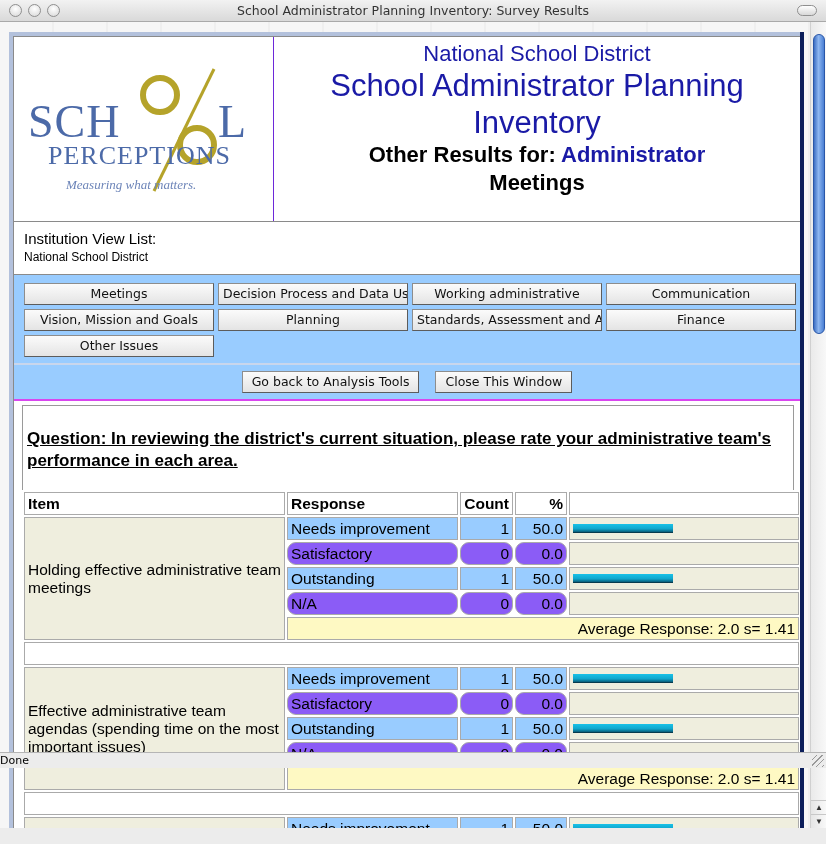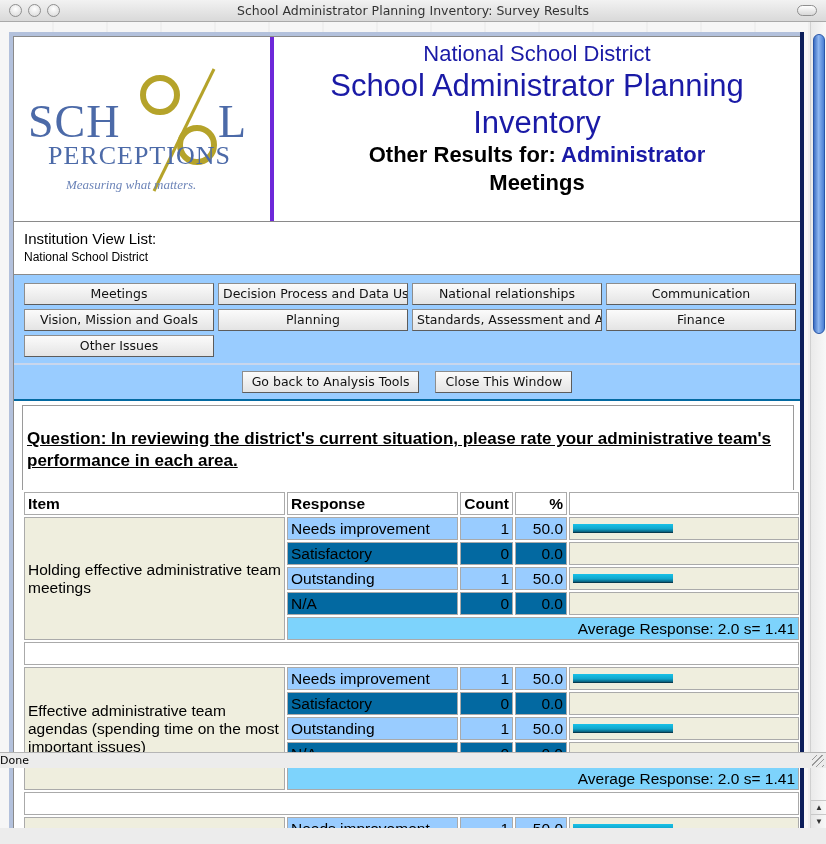--- a/index.html
+++ b/index.html
@@ -15,21 +15,21 @@
     background-image: repeating-linear-gradient(90deg, transparent 0 52px, #efefef 52px 54px); }
   .scrollbar { position: absolute; right: 0; top: 22px; width: 16px; height: 806px; background: linear-gradient(90deg, #eaeaea, #f8f8f8); border-left: 1px solid #d0d0d0; }
   .thumb { position: absolute; left: 2px; top: 12px; width: 12px; height: 300px; border-radius: 6px; background: linear-gradient(90deg, #3d6fc4, #8db6f0 45%, #4a7fd4); border: 1px solid #2a57a8; }
   .arrow-up, .arrow-down { position: absolute; left: 0; width: 16px; height: 14px; font-size: 8px; color: #333; text-align: center; line-height: 14px; background: linear-gradient(90deg,#e5e5e5,#fafafa); border-top: 1px solid #c8c8c8; }
   .arrow-up { bottom: 14px; } .arrow-down { bottom: 0; }
 
   .page { position: absolute; left: 9px; top: 10px; width: 795px; height: 800px; background: #b3c1dc; padding: 4px 0 0 4px; border-right: 4px solid #0b1d5a; }
   .inner { background: #fff; width: 787px; height: 796px; border-left: 1px solid #8a8a8a; border-top: 1px solid #8a8a8a; }
 
   .header { display: flex; height: 185px; border-bottom: 1px solid #8a8a8a; }
-  .logo-cell { width: 260px; border-right: 4px solid #6d28d9; position: relative; }
+  .logo-cell { width: 260px; border-right: 1px solid #6d28d9; position: relative; }
   .title-cell { flex: 1; text-align: center; padding-top: 4px; }
   .district { color: #1a1aa6; font-size: 22px; line-height: 26px; }
   .app-title { color: #1a1aa6; font-size: 31px; line-height: 37px; }
   .results-line { font-size: 22px; font-weight: bold; color: #000; line-height: 28px; }
   .results-line .role { color: #1a1aa6; }
   .printer-line { font-size: 14px; font-weight: bold; color: #000; line-height: 18px; }
   .printer-line a { color: #1a1aa6; text-decoration: underline; }
 
   .logo-school { position: absolute; left: 14px; top: 58px; font-family: "Liberation Serif", serif; font-size: 46px; color: #4c6aa8; letter-spacing: 1px; }
   .logo-school .l { position: absolute; left: 190px; top: 0; }
@@ -38,38 +38,38 @@
   .logo-pct { position: absolute; left: 126px; top: 28px; }
 
   .inst { padding: 8px 0 0 10px; height: 53px; border-bottom: 1px solid #8a8a8a; }
   .inst-label { font-size: 15px; font-weight: normal; line-height: 18px; }
   .inst-value { font-size: 12px; line-height: 18px; }
 
   .nav { background: #99ccff; padding: 8px 0 6px 10px; height: 90px; border-bottom: 2px solid #c9d6ec; }
   .nav-grid { display: grid; grid-template-columns: repeat(4, 190px); column-gap: 4px; row-gap: 4px; }
   .btn { height: 22px; background: linear-gradient(#fbfbfb, #e4e4e4); border: 1px solid #8d8d8d; border-right-color: #5c5c5c; border-bottom-color: #5c5c5c; font-family: "DejaVu Sans", sans-serif; font-size: 12.5px; color: #111; text-align: center; line-height: 20px; white-space: nowrap; overflow: hidden; padding: 0 4px; cursor: pointer; }
   .btn.left { text-align: left; }
-  .action-bar { background: #99ccff; height: 36px; display: flex; justify-content: center; align-items: center; gap: 16px; border-bottom: 2px solid #0369a1; }
+  .action-bar { background: #99ccff; height: 36px; display: flex; justify-content: center; align-items: center; gap: 16px; border-bottom: 2px solid #d946ef; }
   .action-bar .btn { padding: 0 9px; }
 
   .question-wrap { margin: 4px 6px 0 8px; border: 1px solid #9a9a9a; border-bottom: none; text-decoration: underline; }
   .question { padding: 22px 4px 18px 4px; font-size: 17px; font-weight: bold; line-height: 22px; color: #000; }
 
   table.results { border-collapse: separate; border-spacing: 2px; width: 779px; margin-left: 8px; font-size: 15.5px; }
   table.results td { padding: 0 3px; height: 23px; border: 1px solid #aaa; }
   .hdr td { background: #fff; font-weight: bold; }
   .item-cell { background: #efeede; width: 261px; vertical-align: middle; line-height: 18px; }
   .resp-light { background: #99ccff; }
-  .resp-dark { background: #0369a1; }
+  .resp-dark { background: #8b5cf6; border-radius: 9px; }
   .num { text-align: right; }
   .count-col { width: 52px; }
   .pct-col { width: 52px; }
   .bar-cell { background: #efeede; width: 230px; }
   .bar { height: 9px; background: linear-gradient(#19c2e8, #0fa6cc 60%, #0b5c78); border-bottom: 1px solid #083b4e; }
-  .avg-cell { background: #7dd3fc; text-align: right; margin-left: 15px; }
+  .avg-cell { background: #fef9c3; text-align: right; margin-left: 15px; }
   .spacer td { height: 6px; border: none; background: #fff; }
 
   .statusbar { position: absolute; left: 0; bottom: 0; width: 826px; height: 16px; background: #ececec; border-top: 1px solid #b5b5b5; font-family: "DejaVu Sans", sans-serif; font-size: 11px; line-height: 15px; padding-left: 0; color: #000; }
   .grip { position: absolute; right: 2px; bottom: 1px; width: 12px; height: 12px; background: repeating-linear-gradient(135deg, transparent 0 3px, #999 3px 4px); }
 </style>
 </head>
 <body>
 
 <div class="window">
   <div class="titlebar">
@@ -110,21 +110,21 @@
 
         <div class="inst">
           <div class="inst-label">Institution View List:</div>
           <div class="inst-value">National School District</div>
         </div>
 
         <div class="nav">
           <div class="nav-grid">
             <div class="btn">Meetings</div>
             <div class="btn left">Decision Process and Data Us</div>
-            <div class="btn">National relationships</div>
+            <div class="btn">Working administrative</div>
             <div class="btn">Communication</div>
             <div class="btn">Vision, Mission and Goals</div>
             <div class="btn">Planning</div>
             <div class="btn left">Standards, Assessment and A</div>
             <div class="btn">Finance</div>
             <div class="btn">Other Issues</div>
           </div>
         </div>
 
         <div class="action-bar">

